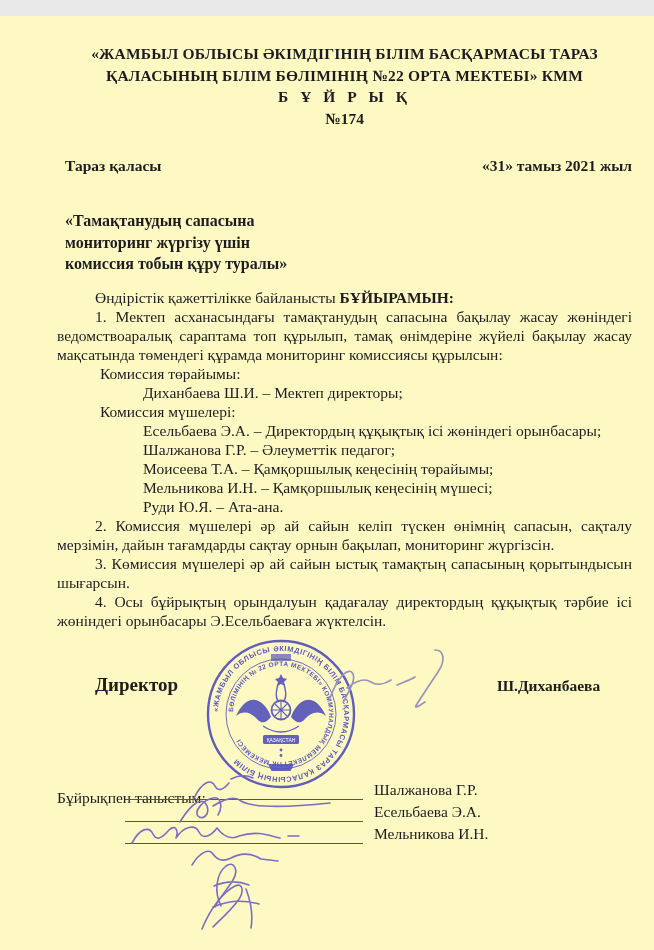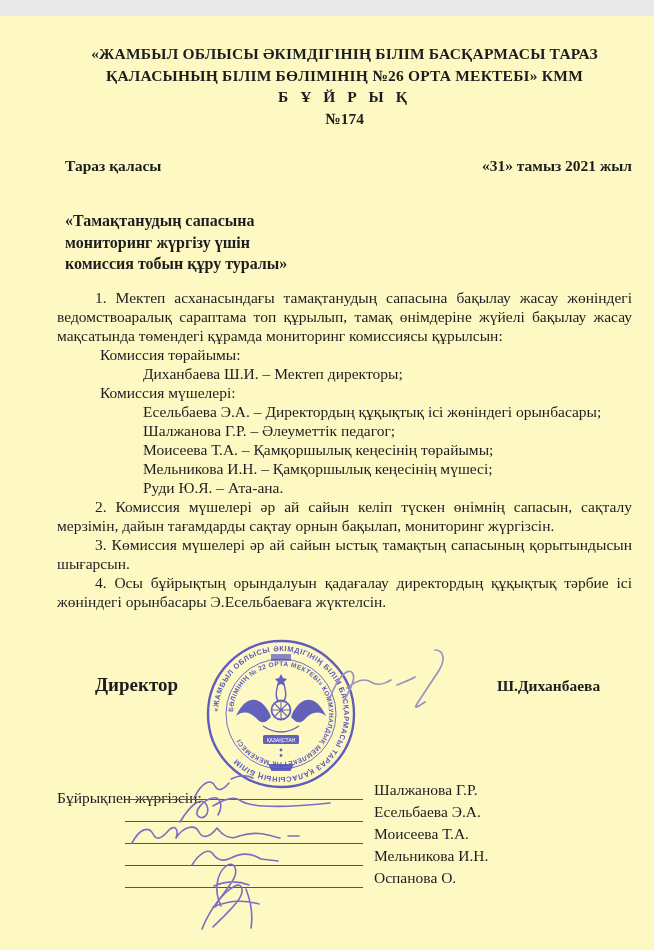--- a/index.html
+++ b/index.html
@@ -54,37 +54,38 @@
 </style>
 </head>
 <body>
 
 <div class="page">
 
   <div class="flow">
 
     <div class="org-name">
       <div>«ЖАМБЫЛ ОБЛЫСЫ ӘКІМДІГІНІҢ БІЛІМ БАСҚАРМАСЫ ТАРАЗ</div>
-      <div>ҚАЛАСЫНЫҢ БІЛІМ БӨЛІМІНІҢ №26 ОРТА МЕКТЕБІ» КММ</div>
+      <div>ҚАЛАСЫНЫҢ БІЛІМ БӨЛІМІНІҢ №22 ОРТА МЕКТЕБІ» КММ</div>
     </div>
     <div class="doc-type">Б Ұ Й Р Ы Қ</div>
     <div class="doc-number">№174</div>
 
     <div class="meta-row">
       <span>Тараз қаласы</span>
       <span>«31» тамыз 2021 жыл</span>
     </div>
 
     <div class="subject">
       <div>«Тамақтанудың сапасына</div>
       <div>мониторинг жүргізу үшін</div>
       <div>комиссия тобын құру туралы»</div>
     </div>
 
     <div class="body">
+      <p class="para"><span>Өндірістік қажеттілікке байланысты </span><b>БҰЙЫРАМЫН:</b></p>
       <p class="para">1. Мектеп асханасындағы тамақтанудың сапасына бақылау жасау жөніндегі ведомствоаралық сараптама топ құрылып, тамақ өнімдеріне жүйелі бақылау жасау мақсатында төмендегі құрамда мониторинг комиссиясы құрылсын:</p>
       <div class="lvl1">Комиссия төрайымы:</div>
       <div class="lvl2">Диханбаева Ш.И. – Мектеп директоры;</div>
       <div class="lvl1">Комиссия мүшелері:</div>
       <div class="lvl2">Есельбаева Э.А. – Директордың құқықтық ісі жөніндегі орынбасары;</div>
       <div class="lvl2">Шалжанова Г.Р. – Әлеуметтік педагог;</div>
       <div class="lvl2">Моисеева Т.А. – Қамқоршылық кеңесінің төрайымы;</div>
       <div class="lvl2">Мельникова И.Н. – Қамқоршылық кеңесінің мүшесі;</div>
       <div class="lvl2">Руди Ю.Я. – Ата-ана.</div>
       <p class="para">2. Комиссия мүшелері әр ай сайын келіп түскен өнімнің сапасын, сақталу мерзімін, дайын тағамдарды сақтау орнын бақылап, мониторинг жүргізсін.</p>
@@ -129,41 +130,33 @@
       <circle cx="76" cy="117.5" r="1.4" stroke="none"></circle>
       <path d="M63,126 h26 l-3.5,7 h-19 z" stroke="none"></path>
     </g>
   </svg>
 
   <svg class="abs" style="left:322px;top:628px;" width="132" height="80" viewBox="0 0 132 80">
     <path class="ink-light" d="M8,54 C16,32 27,22 31,30 C34,37 26,48 22,57 M25,44 C35,36 43,34 49,38 C55,42 63,40 69,36 M75,41 C82,38 88,36 93,33"></path>
     <path class="ink-light" d="M113,6 C122,6 124,16 116,28 C108,40 100,52 95,60 C91,66 97,62 103,58"></path>
   </svg>
 
-  <div class="abs ack-label" style="left:57px;top:773px;">Бұйрықпен жүргізсін:</div>
+  <div class="abs ack-label" style="left:57px;top:773px;">Бұйрықпен таныстым:</div>
   <div class="ack-rows">
     <div class="ack-row">
         <span class="ack-line"></span>
         <span class="ack-name">Шалжанова Г.Р.</span>
       </div>
     <div class="ack-row">
         <span class="ack-line"></span>
         <span class="ack-name">Есельбаева Э.А.</span>
       </div>
     <div class="ack-row">
         <span class="ack-line"></span>
-        <span class="ack-name">Моисеева Т.А.</span>
-      </div>
-    <div class="ack-row">
-        <span class="ack-line"></span>
         <span class="ack-name">Мельникова И.Н.</span>
-      </div>
-    <div class="ack-row">
-        <span class="ack-line"></span>
-        <span class="ack-name">Оспанова О.</span>
       </div>
   </div>
 
   <svg class="abs" style="left:118px;top:750px;pointer-events:none;" width="270" height="175" viewBox="0 0 270 175">
     <path class="ink" d="M76,32 C84,16 93,12 97,20 C100,26 105,24 111,17 M113,13 C121,9 129,9 135,12"></path>
     <path class="ink" d="M62,56 C74,36 85,30 89,40 C92,48 85,55 80,50 C76,45 85,34 95,32 C103,30 105,41 100,49 M95,40 C108,32 117,30 123,35 C135,42 165,42 212,37"></path>
     <path class="ink" d="M14,77 C22,62 31,60 35,68 C39,76 45,71 51,64 C57,58 61,64 58,72 C66,60 77,58 81,66 C85,74 93,70 99,62 C105,70 113,74 121,70 C140,64 152,70 162,72 M170,70 L181,70"></path>
     <path class="ink" d="M74,99 C82,86 91,82 95,88 C99,94 105,96 113,92 C124,86 135,88 143,93 L160,95"></path>
     <path class="ink" d="M103,140 C96,126 98,108 108,100 C116,94 121,104 115,114 C109,124 101,132 97,141 M96,120 C108,115 121,115 131,119"></path>
     <path class="ink" d="M84,163 C92,143 105,126 117,120 C125,116 127,126 119,136 C111,146 101,155 95,161 M95,141 C111,134 127,134 141,138 M128,123 C133,136 135,150 133,162"></path>

